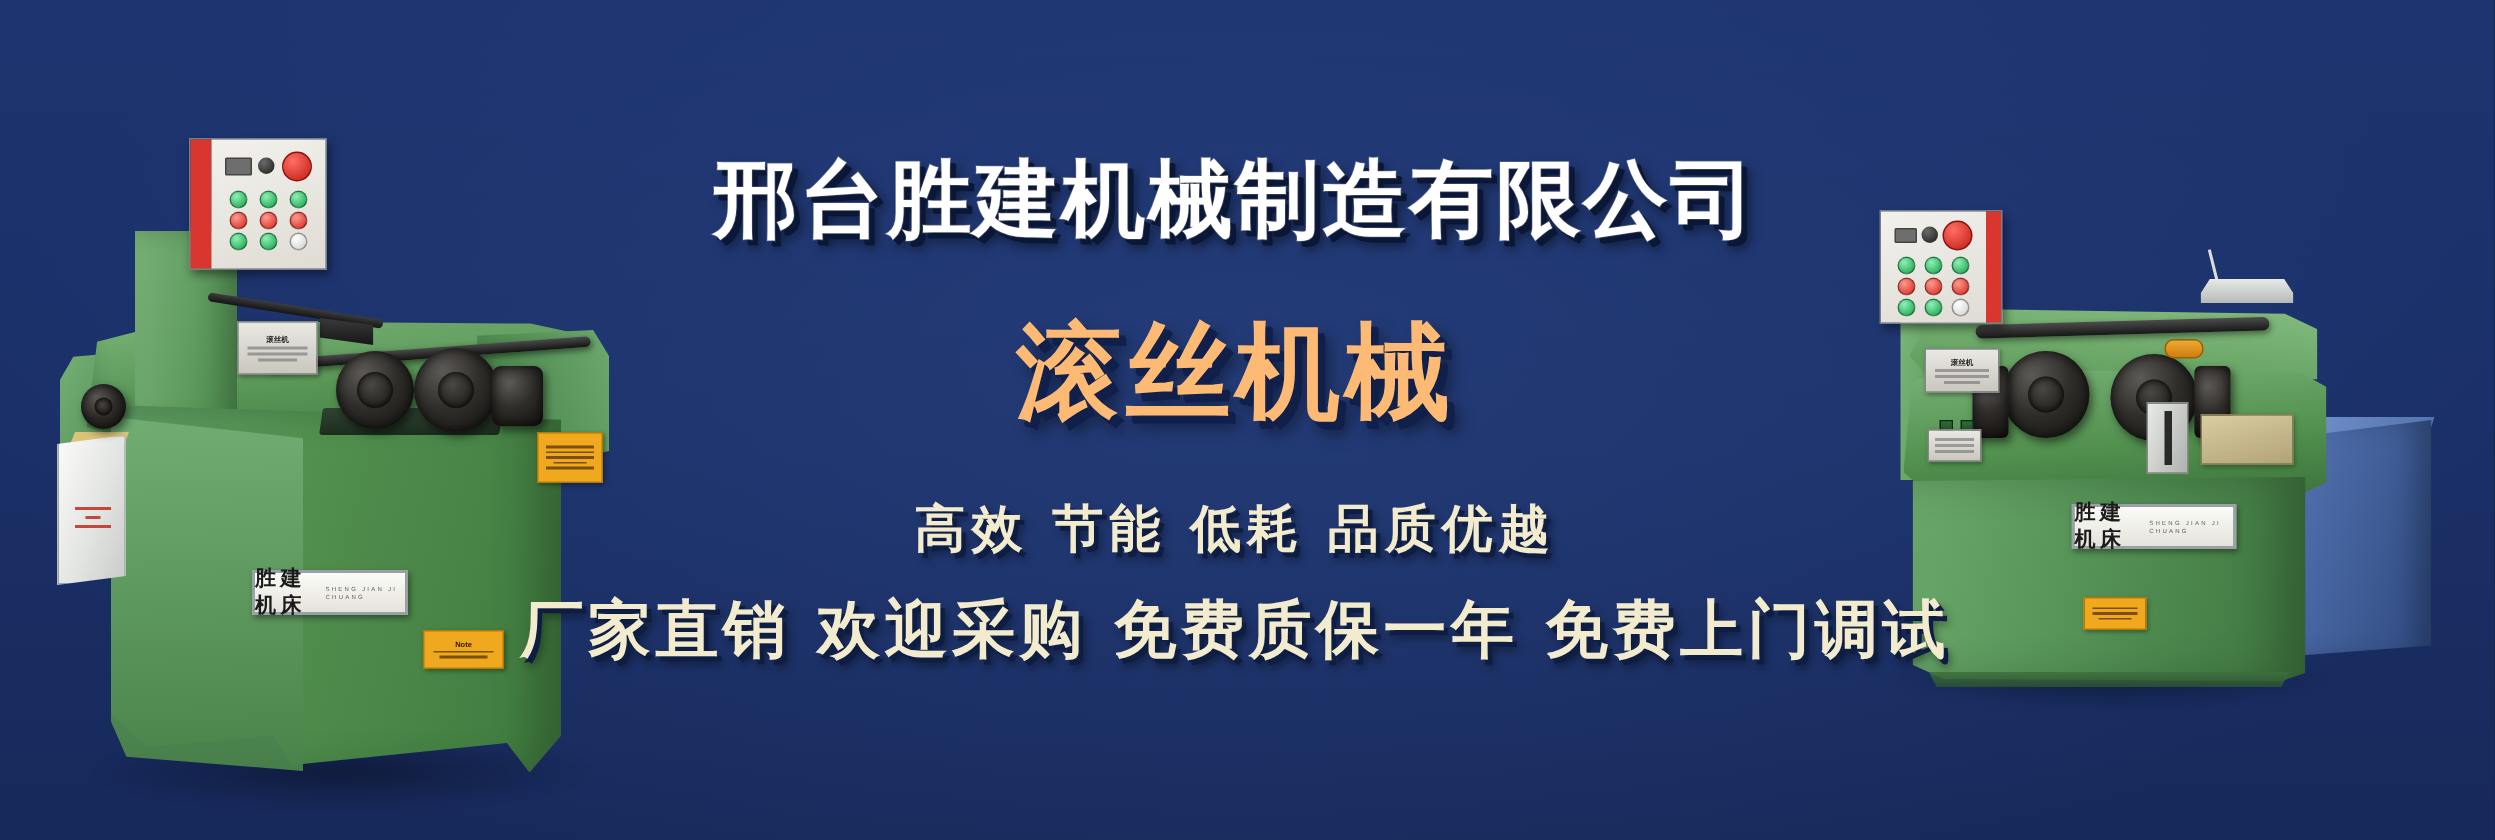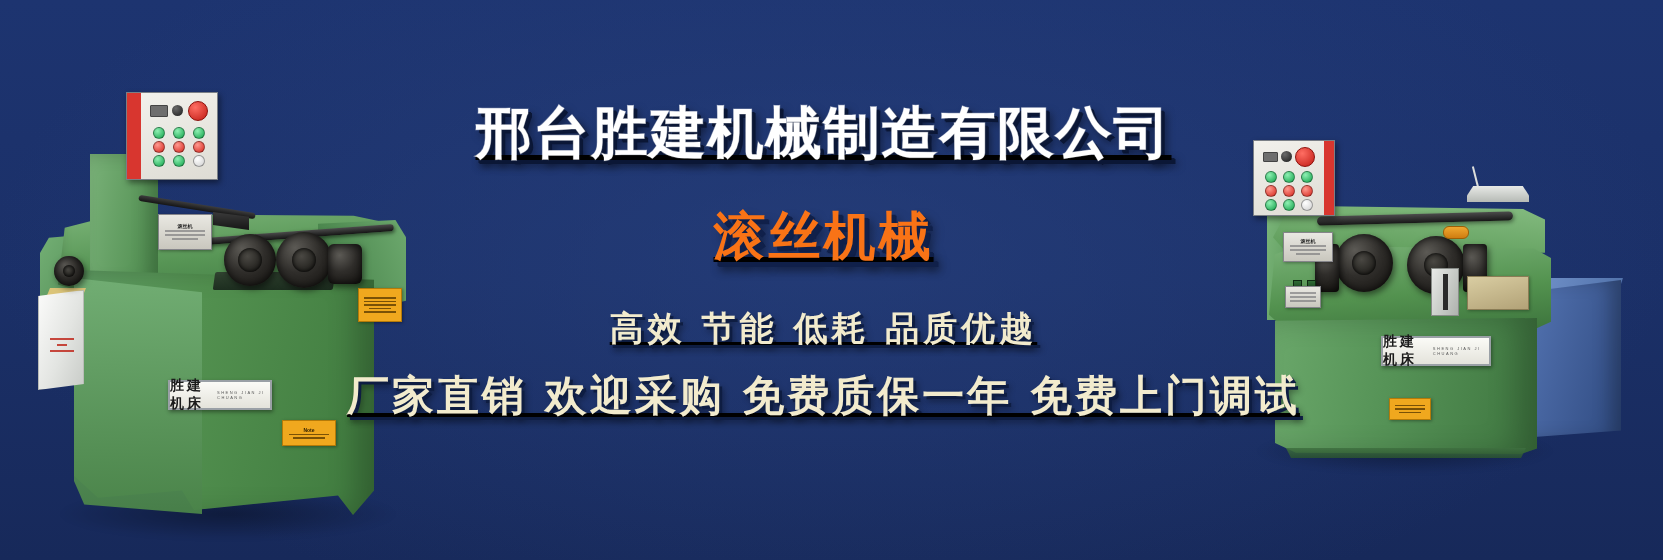--- a/index.html
+++ b/index.html
@@ -18,39 +18,38 @@
       radial-gradient(1200px 560px at 50% 45%, rgba(42,68,130,.55) 0%, rgba(28,50,107,0) 70%),
       linear-gradient(180deg, #1d3470 0%, #1b3068 50%, #17295a 100%);
   }
 
   
   #text-block {
     position:absolute; left:0; right:16px; top:0;
     height:100%;
     display:flex; flex-direction:column; align-items:center;
     pointer-events:none;
-    text-decoration:underline;
   }
   .t-company {
     margin-top:96px;
     font-size:56px; font-weight:bold;
     letter-spacing:2px;
     color:#ffffff;
     font-family:"DejaVu Sans","Liberation Sans",sans-serif;
     text-shadow:
        3px 3px 0 #0b1736,
        4px 4px 0 #0b1736,
        5px 6px 8px rgba(0,0,0,.55);
     white-space:nowrap;
     -webkit-text-stroke:1px rgba(255,255,255,.2);
   }
   .t-slogan {
     margin-top:30px;
-    font-size:52px; font-weight:bold;
-    color:#f97316;
+    font-size:70px; font-weight:bold;
+    color:#fdba74;
     font-family:"DejaVu Sans","Liberation Sans",sans-serif;
     letter-spacing:3px;
     white-space:nowrap;
     text-shadow:
        4px 4px 0 #10204a,
        5px 5px 0 #10204a,
        7px 8px 10px rgba(0,0,0,.5);
     display:flex; gap:120px;
   }
   .t-feature {

